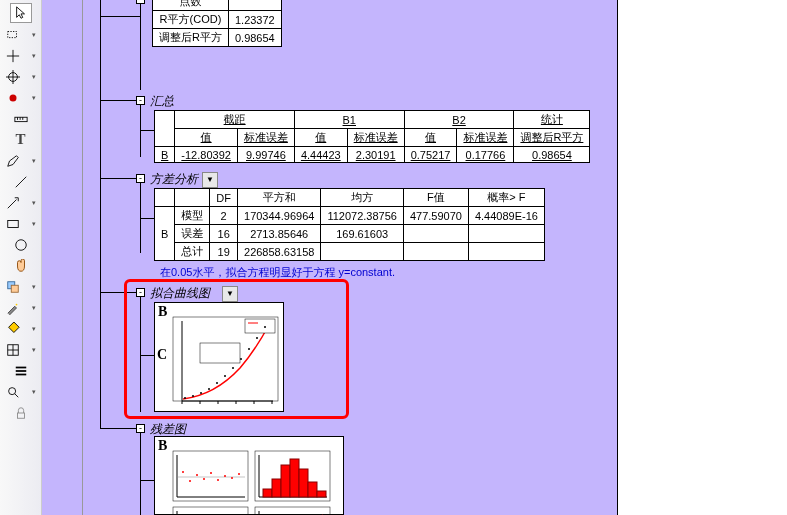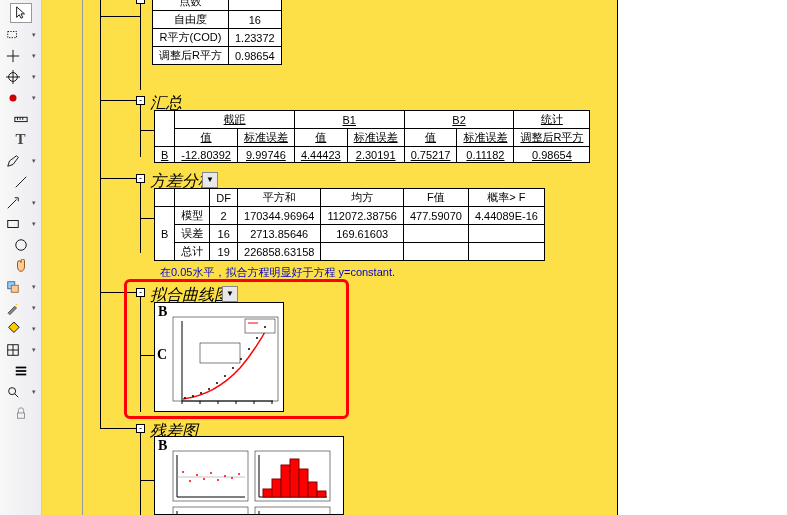--- a/index.html
+++ b/index.html
@@ -16,42 +16,42 @@
     display: flex; align-items: center; justify-content: center;
     border: 1px solid transparent; cursor: pointer; color: #444;
   }
   .tool-btn.boxed { border: 1px solid #999; background: #fff; width: 22px; height: 20px; }
   .tool-btn svg { width: 14px; height: 14px; }
   .tool-btn.wide { width: 36px; display: flex; justify-content: space-between; padding: 0 2px;}
   .tool-drop { font-size: 7px; color: #555; }
   
   .canvas {
     position: absolute; left: 42px; top: 0; right: 0; bottom: 0;
-    background: #fde047; overflow: hidden;
+    background: #c4b5fd; overflow: hidden;
   }
   .page-left-line { position: absolute; left: 40px; top: 0; bottom: 0; width: 1px; background: #999; }
   .tree-area { position: absolute; left: 50px; top: 0; width: 560px; }
   
   .vline { position: absolute; width: 1px; background: #000; }
   .hline { position: absolute; height: 1px; background: #000; }
   .expander { position: absolute; width: 9px; height: 9px; background: #fff; border: 1px solid #000; font-size: 9px; line-height: 7px; text-align: center; cursor: pointer; }
   
   .stats-table {
     position: absolute; border-collapse: collapse; background: #fff;
     border: 1px solid #000;
   }
   .stats-table td {
     border: 1px solid #000; padding: 1px 6px; text-align: center;
     font-size: 11px; height: 16px; white-space: nowrap;
   }
   .stats-table td.lbl { background: #fff; }
   .no-italic td { font-style: normal !important; }
   
   .section-title {
-    position: absolute; font-style: italic; font-size: 16px; background: none;
+    position: absolute; font-style: italic; font-size: 12px; background: none;
   }
   .dropdown-arrow {
     position: absolute; width: 16px; height: 16px; background: #e8e8e8;
     border: 1px solid #888; font-size: 8px; text-align: center; line-height: 14px;
     cursor: pointer;
   }
   
   .note-text { position: absolute; font-size: 11px; color: #0000d0; }
   
   .red-box {
@@ -207,24 +207,20 @@
     <div class="vline" style="left:8px; top:0; height:428px;"></div>
     <div class="hline" style="left:8px; top:16px; width:40px;"></div>
     <div class="vline" style="left:48px; top:0; height:90px;"></div>
     <div class="expander" style="left:44px; top:-5px;">-</div>
 
     <table class="stats-table no-italic" style="left:60px; top:-8px;">
       <tbody>
           <tr>
             <td class="lbl">点数</td>
             <td></td>
-          </tr>
-      <tr>
-            <td class="lbl">自由度</td>
-            <td>16</td>
           </tr>
       <tr>
             <td class="lbl">R平方(COD)</td>
             <td>1.23372</td>
           </tr>
       <tr>
             <td class="lbl">调整后R平方</td>
             <td>0.98654</td>
           </tr>
     </tbody>
@@ -254,21 +250,21 @@
         <td>标准误差</td>
         <td>调整后R平方</td>
       </tr>
       <tr class="no-italic">
         <td>B</td>
         <td>-12.80392</td>
         <td>9.99746</td>
         <td>4.44423</td>
         <td>2.30191</td>
         <td>0.75217</td>
-        <td>0.11182</td>
+        <td>0.17766</td>
         <td>0.98654</td>
       </tr>
     </tbody>
       </table>
 
     <div class="hline" style="left:8px; top:178px; width:40px;"></div>
     <div class="expander" style="left:44px; top:174px;">-</div>
     <div class="section-title" style="left:58px; top:171px;">方差分析</div>
     <div class="dropdown-arrow" style="left:110px; top:172px;">▼</div>
     <div class="vline" style="left:48px; top:183px; height:70px;"></div>

